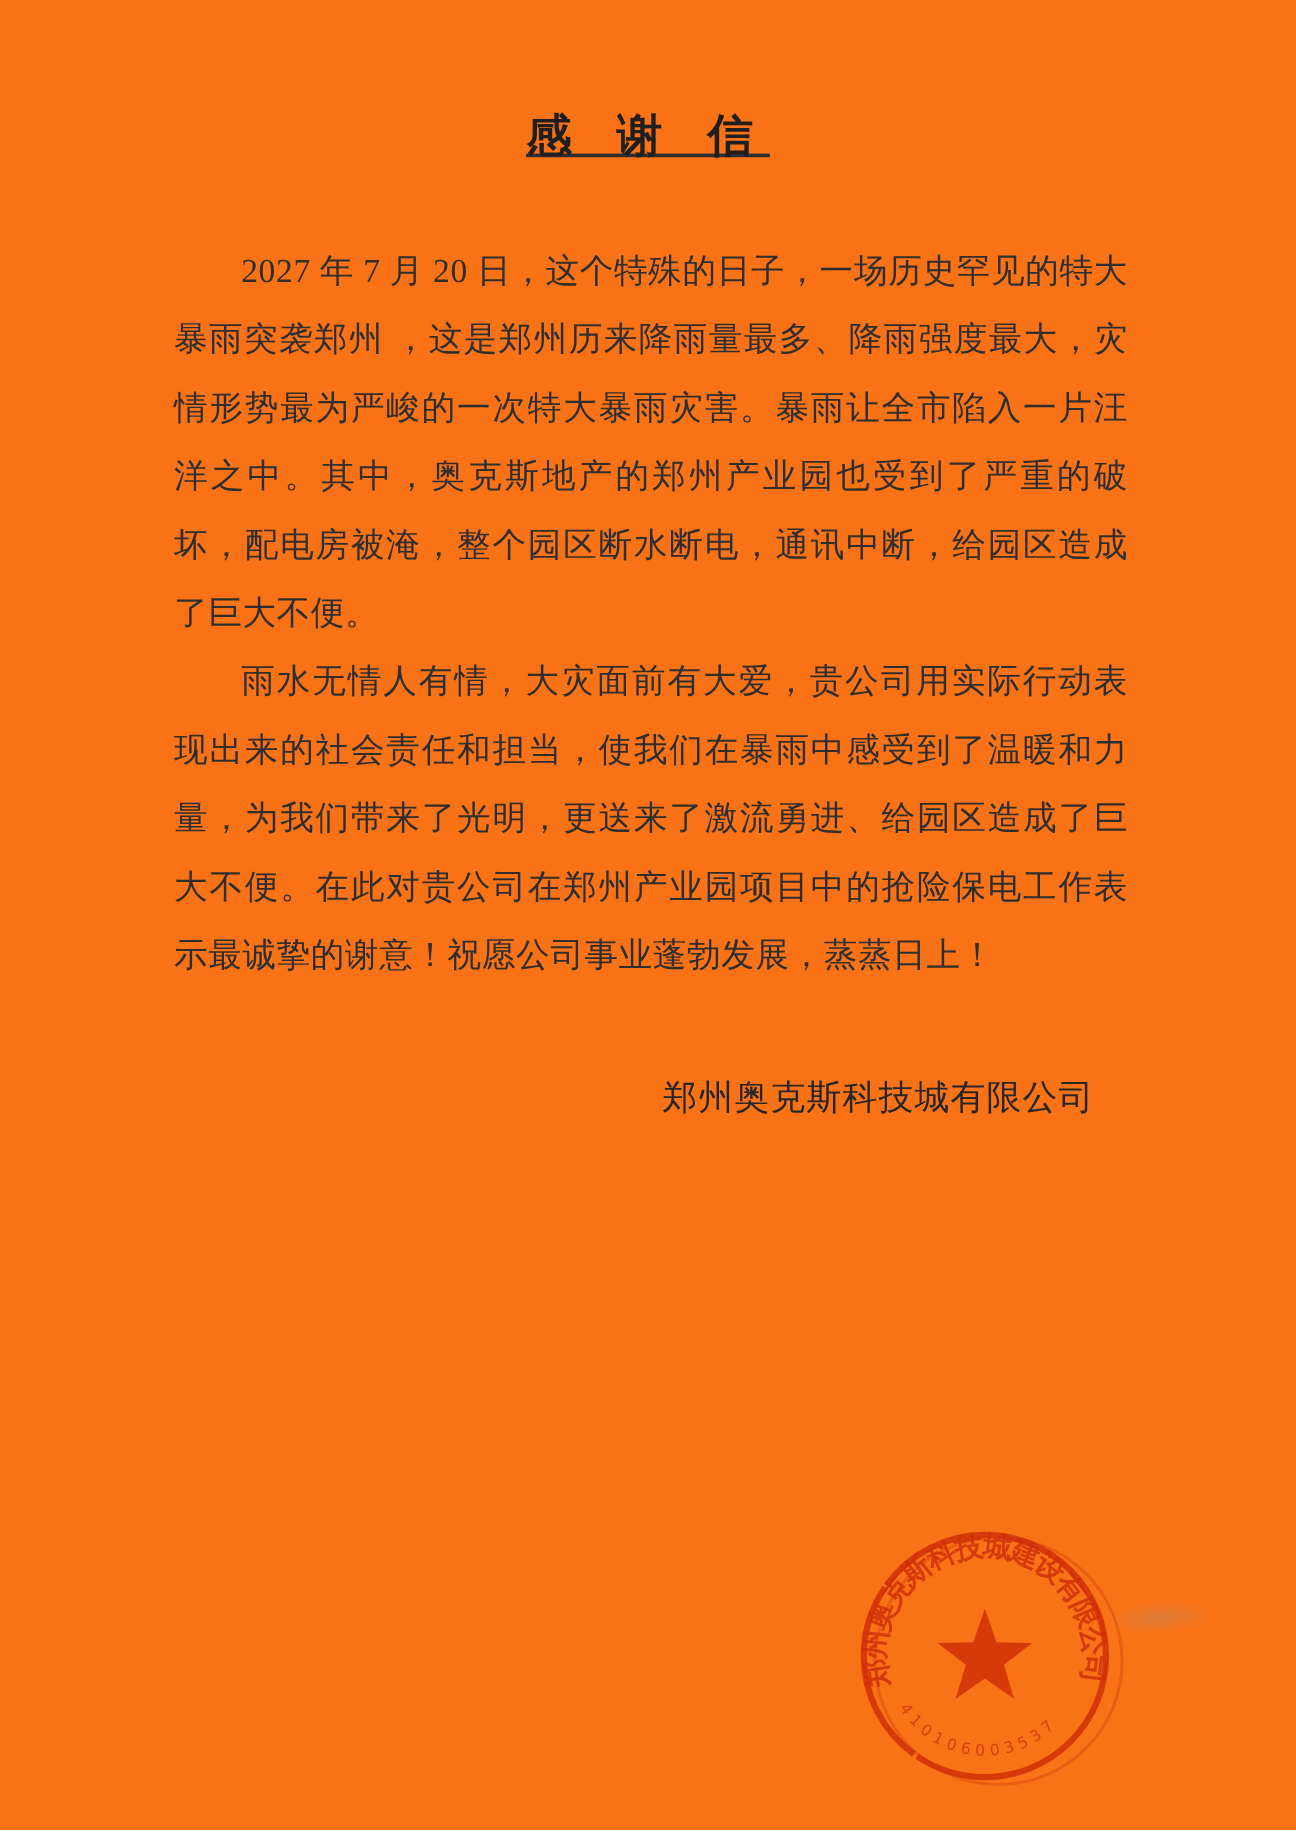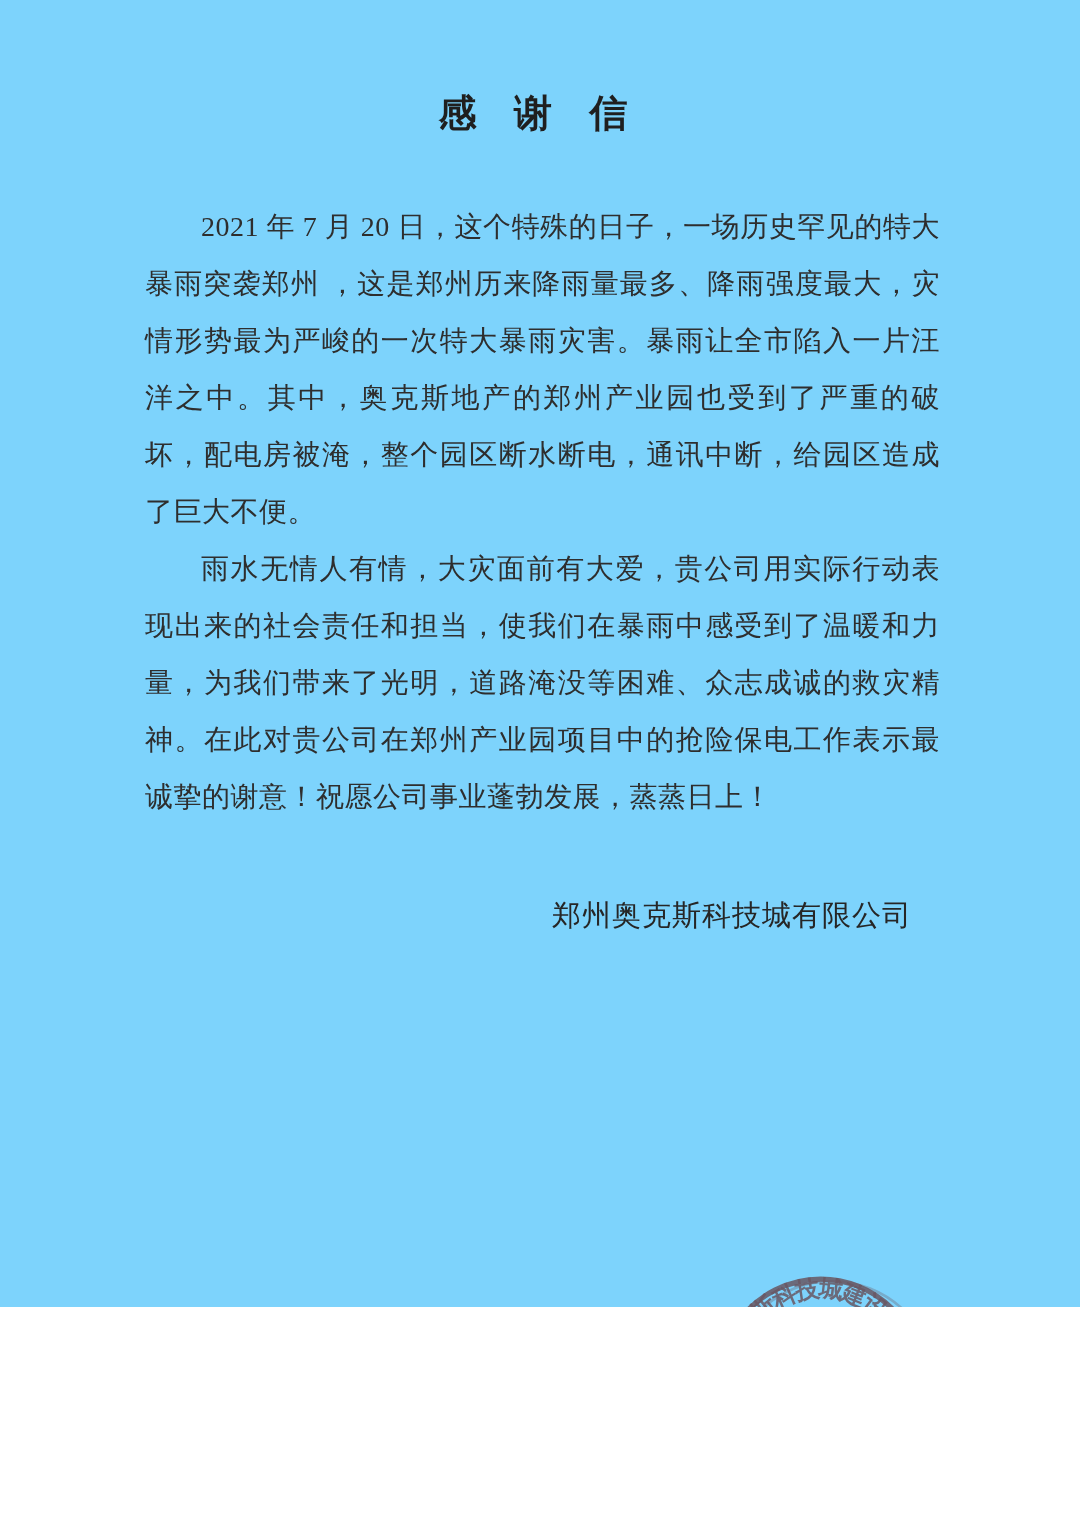--- a/index.html
+++ b/index.html
@@ -3,25 +3,26 @@
 <meta charset="utf-8">
 <style>
   html, body {
     margin: 0;
     padding: 0;
     background: #ffffff;
   }
   .page {
     position: relative;
     width: 1080px;
-    height: 1307px;
-    background: #7dd3fc;
+    height: 1525px;
+    background: #f97316;
     overflow: hidden;
     font-family: "Liberation Serif", "DejaVu Serif", serif;
     color: #2e2e2e;
+    text-decoration: underline;
   }
   .letter-title {
     margin: 0;
     padding-top: 88px;
     text-align: center;
     font-size: 38px;
     font-weight: 600;
     letter-spacing: 14px;
     color: #1f1f1f;
   }
@@ -78,22 +79,22 @@
 </style>
 </head>
 <body>
 
 <div class="page">
 
   <h1 class="letter-title">感  谢  信</h1>
 
   <div class="letter-body">
 
-    <p>2021 年 7 月 20 日，这个特殊的日子，一场历史罕见的特大暴雨突袭郑州 ，这是郑州历来降雨量最多、降雨强度最大，灾情形势最为严峻的一次特大暴雨灾害。暴雨让全市陷入一片汪洋之中。其中，奥克斯地产的郑州产业园也受到了严重的破坏，配电房被淹，整个园区断水断电，通讯中断，给园区造成了巨大不便。</p>
-    <p>雨水无情人有情，大灾面前有大爱，贵公司用实际行动表现出来的社会责任和担当，使我们在暴雨中感受到了温暖和力量，为我们带来了光明，道路淹没等困难、众志成诚的救灾精神。在此对贵公司在郑州产业园项目中的抢险保电工作表示最诚挚的谢意！祝愿公司事业蓬勃发展，蒸蒸日上！</p>
+    <p>2027 年 7 月 20 日，这个特殊的日子，一场历史罕见的特大暴雨突袭郑州 ，这是郑州历来降雨量最多、降雨强度最大，灾情形势最为严峻的一次特大暴雨灾害。暴雨让全市陷入一片汪洋之中。其中，奥克斯地产的郑州产业园也受到了严重的破坏，配电房被淹，整个园区断水断电，通讯中断，给园区造成了巨大不便。</p>
+    <p>雨水无情人有情，大灾面前有大爱，贵公司用实际行动表现出来的社会责任和担当，使我们在暴雨中感受到了温暖和力量，为我们带来了光明，更送来了激流勇进、给园区造成了巨大不便。在此对贵公司在郑州产业园项目中的抢险保电工作表示最诚挚的谢意！祝愿公司事业蓬勃发展，蒸蒸日上！</p>
 
     <div class="sign-block">
       <div class="sign-line">郑州奥克斯科技城有限公司</div>
 
     </div>
   </div>
 
   <div class="smudge"></div>
 
   <svg class="stamp" viewBox="0 0 250 230" xmlns="http://www.w3.org/2000/svg">

